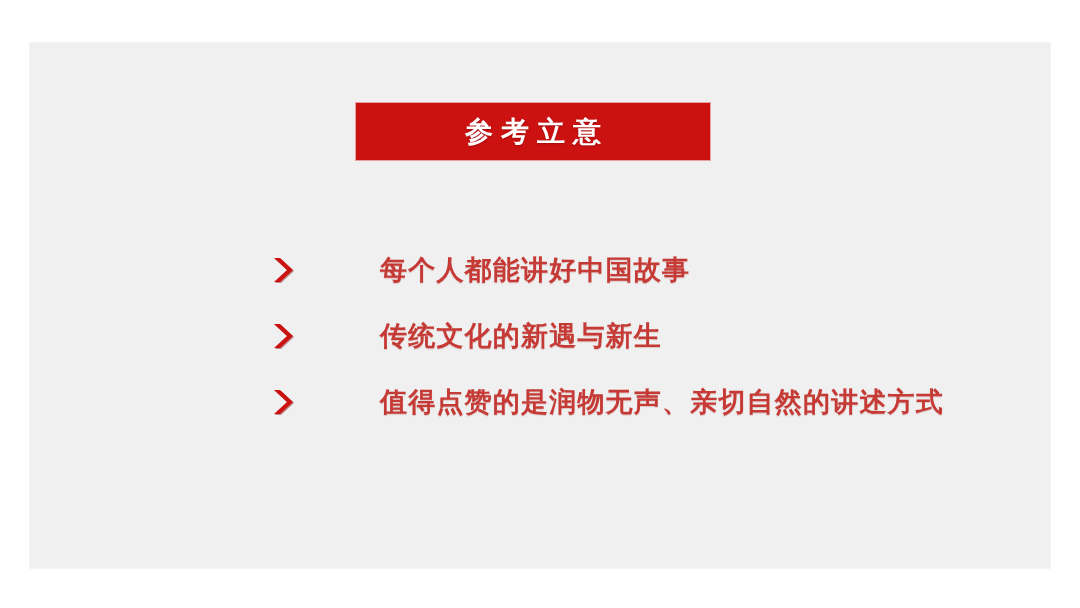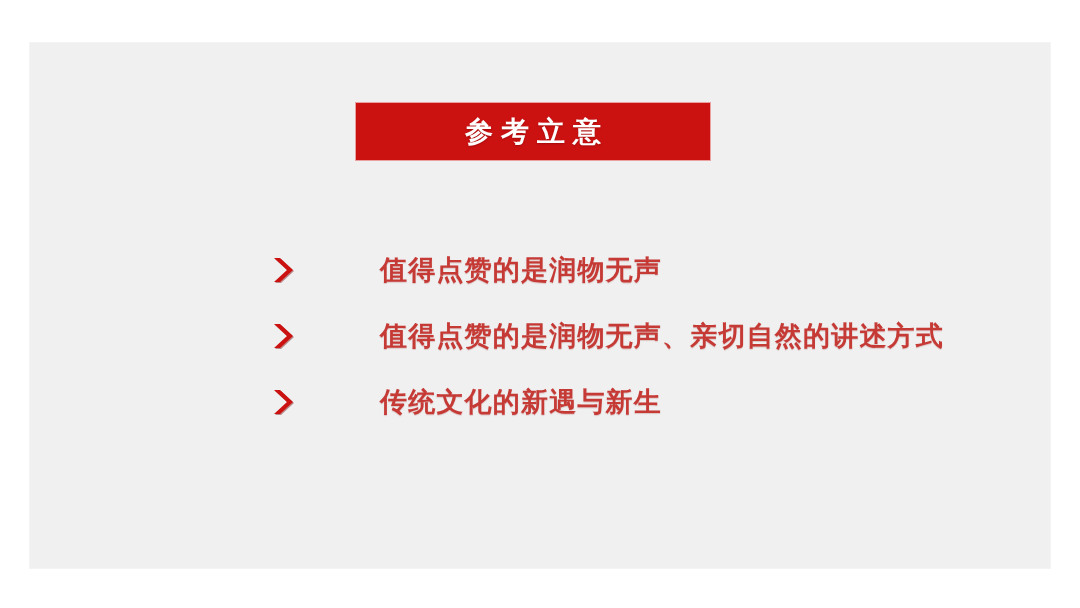--- a/index.html
+++ b/index.html
@@ -107,36 +107,36 @@
     </div>
 
     <div class="bullet-list">
 
       <div class="bullet-row">
         <span class="chevron-icon">
           <svg viewBox="0 0 34 34" xmlns="http://www.w3.org/2000/svg" aria-hidden="true">
             <path d="M6 5 L19 17 L6 29 L12 29 L25 17 L12 5 Z" fill="#cc1111"></path>
           </svg>
         </span>
-        <span class="bullet-text">值得点赞的是润物无声</span>
+        <span class="bullet-text">每个人都能讲好中国故事</span>
+      </div>
+
+      <div class="bullet-row">
+        <span class="chevron-icon">
+          <svg viewBox="0 0 34 34" xmlns="http://www.w3.org/2000/svg" aria-hidden="true">
+            <path d="M6 5 L19 17 L6 29 L12 29 L25 17 L12 5 Z" fill="#cc1111"></path>
+          </svg>
+        </span>
+        <span class="bullet-text">传统文化的新遇与新生</span>
       </div>
 
       <div class="bullet-row">
         <span class="chevron-icon">
           <svg viewBox="0 0 34 34" xmlns="http://www.w3.org/2000/svg" aria-hidden="true">
             <path d="M6 5 L19 17 L6 29 L12 29 L25 17 L12 5 Z" fill="#cc1111"></path>
           </svg>
         </span>
         <span class="bullet-text">值得点赞的是润物无声、亲切自然的讲述方式</span>
       </div>
 
-      <div class="bullet-row">
-        <span class="chevron-icon">
-          <svg viewBox="0 0 34 34" xmlns="http://www.w3.org/2000/svg" aria-hidden="true">
-            <path d="M6 5 L19 17 L6 29 L12 29 L25 17 L12 5 Z" fill="#cc1111"></path>
-          </svg>
-        </span>
-        <span class="bullet-text">传统文化的新遇与新生</span>
-      </div>
-
     </div>
   </div>
 </div>
 
 </body></html>

